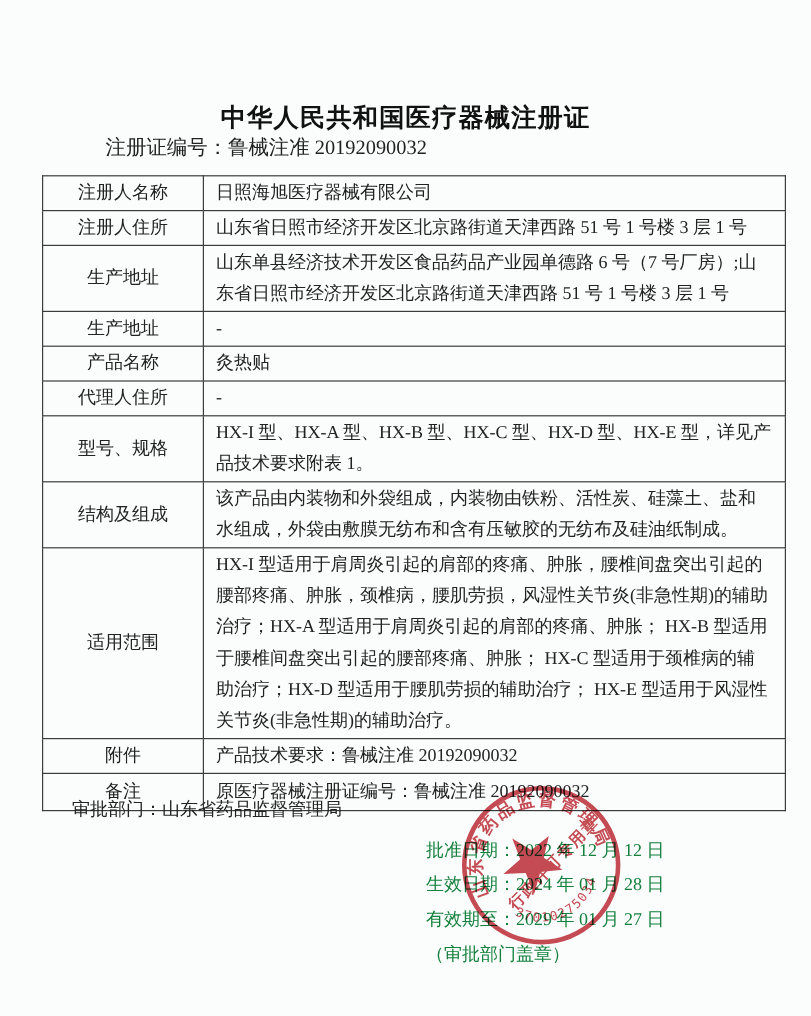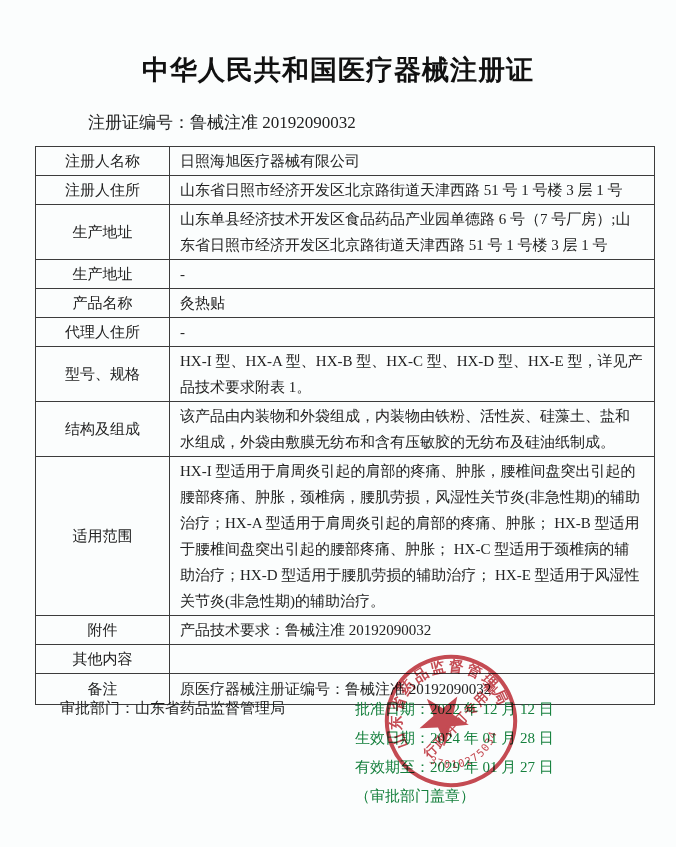--- a/index.html
+++ b/index.html
@@ -5,22 +5,22 @@
   * { margin:0; padding:0; box-sizing:border-box; }
   html,body { width:676px; height:847px; }
   body {
     position:relative;
     background:#fbfdfd;
     font-family:"Liberation Serif","DejaVu Serif",serif;
     color:#1c1c1c;
     overflow:hidden;
   }
   .doc-title {
-    position:absolute; top:52px; left:0; width:100%;
-    text-align:center; font-size:27px; font-weight:bold;
+    position:absolute; top:84px; left:0; width:100%;
+    text-align:center; font-size:21px; font-weight:bold;
     letter-spacing:1px; color:#111;
   }
   .reg-no {
     position:absolute; top:111px; left:88px;
     font-size:17px; color:#222;
   }
   table.cert {
     position:absolute; top:146px; left:35px;
     width:620px; border-collapse:collapse;
     font-size:15px; color:#222;
@@ -33,21 +33,21 @@
     padding:1px 10px;
   }
   td.label-cell { width:134px; text-align:center; padding:1px 4px; }
   tr.r-single td { height:28px; }
   tr.r-double td { height:55px; }
   tr.r-scope  td { height:157px; }
   tr.r-other  td { height:25px; }
   tr.r-remark td { height:31px; }
   td.indent-cell { padding-left:18px; }
   .footer-dept {
-    position:absolute; left:60px; top:699px;
+    position:absolute; left:60px; top:665px;
     font-size:15px; color:#222;
   }
   .footer-dates {
     position:absolute; left:355px; top:699px;
     font-size:15px; color:#15803d;
   }
   .footer-dates .line { height:29px; line-height:20px; }
   .stamp {
     position:absolute; left:351px; top:621px;
     width:200px; height:200px;
@@ -97,24 +97,20 @@
       <td>该产品由内装物和外袋组成，内装物由铁粉、活性炭、硅藻土、盐和水组成，外袋由敷膜无纺布和含有压敏胶的无纺布及硅油纸制成。</td>
     </tr>
     <tr class="r-scope">
       <td class="label-cell">适用范围</td>
       <td>HX-I 型适用于肩周炎引起的肩部的疼痛、肿胀，腰椎间盘突出引起的腰部疼痛、肿胀，颈椎病，腰肌劳损，风湿性关节炎(非急性期)的辅助治疗；HX-A 型适用于肩周炎引起的肩部的疼痛、肿胀； HX-B 型适用于腰椎间盘突出引起的腰部疼痛、肿胀； HX-C 型适用于颈椎病的辅助治疗；HX-D 型适用于腰肌劳损的辅助治疗； HX-E 型适用于风湿性关节炎(非急性期)的辅助治疗。</td>
     </tr>
     <tr class="r-single">
       <td class="label-cell">附件</td>
       <td>产品技术要求：鲁械注准 20192090032</td>
     </tr>
-    <tr class="r-other">
-      <td class="label-cell">其他内容</td>
-      <td></td>
-    </tr>
     <tr class="r-remark">
       <td class="label-cell">备注</td>
       <td class="indent-cell">原医疗器械注册证编号：鲁械注准 20192090032</td>
     </tr>
   </tbody>
 </table>
 
 <div class="footer-dept">审批部门：山东省药品监督管理局</div>
 
 <div class="footer-dates">

